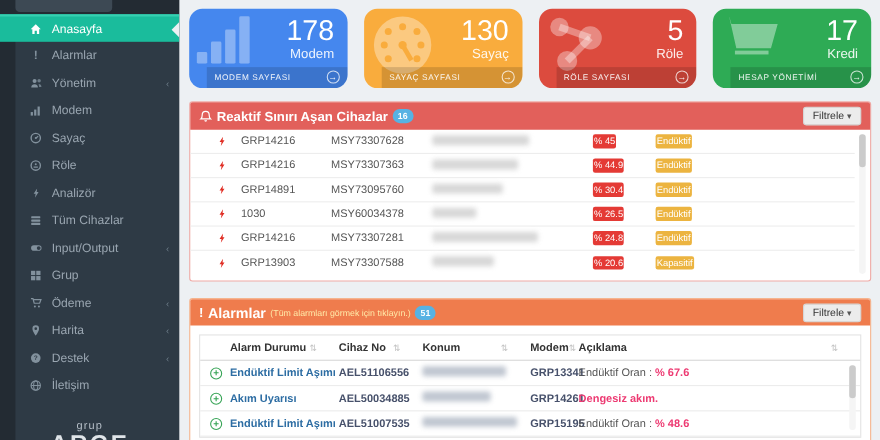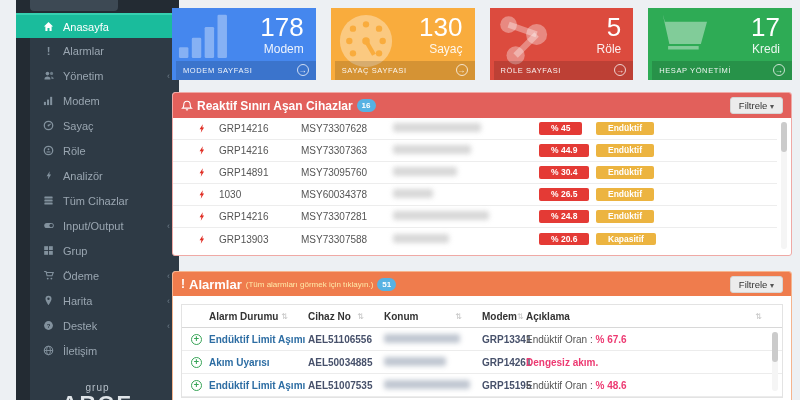--- a/index.html
+++ b/index.html
@@ -1,45 +1,45 @@
 <!DOCTYPE html>
 <html><head>
 <meta charset="utf-8">
 <style>
   * { box-sizing: border-box; margin: 0; padding: 0; }
   html,body { width:800px; height:400px; overflow:hidden; }
   body { font-family: "Liberation Sans", sans-serif; background:#edf0f3; }
   #app { position:relative; width:800px; height:400px; overflow:hidden; }
 
   
-  aside { position:absolute; left:16px; top:0; bottom:0; width:163px; background:#2e3a45; overflow:hidden; }
+  aside { position:absolute; left:0; top:0; bottom:0; width:163px; background:#2e3a45; overflow:hidden; }
   .side-strip { position:absolute; left:0; top:0; bottom:0; width:14px; background:#232b33; }
   .side-top { position:absolute; left:0; top:0; right:0; height:13px; background:#232b33; }
   .search-stub { position:absolute; left:14px; top:-7px; width:88px; height:18px; background:#3d4954; border-radius:4px; }
   .menu { position:absolute; top:13px; left:0; right:0; }
   .m-item { position:relative; display:flex; align-items:center; height:25px; padding-left:25px; color:#9aa6b1; font-size:11px; cursor:pointer; }
   .m-item .ic { width:15px; margin-right:7px; color:#82919d; display:inline-flex; align-items:center; justify-content:center; font-size:11px; font-weight:bold; }
   .m-item.active { background:#1abc9c; color:#fff; border-top:2px solid #36d0b1; height:25px; }
   .m-item.active .ic { color:#fff; }
   .m-item.active::after { content:""; position:absolute; right:0; top:50%; margin-top:-7px; border:7px solid transparent; border-right-color:#edf0f3; }
   .chev { position:absolute; right:9px; font-size:9px; color:#6e7d89; }
   .logo { position:absolute; bottom:-15px; left:0; right:0; text-align:center; line-height:1; }
   .logo-top { display:block; font-size:10px; letter-spacing:1px; color:#b6bfc8; }
   .logo-big { display:block; font-size:22px; font-weight:bold; letter-spacing:2px; color:#dfe4e8; }
 
   
   main { position:absolute; left:163px; right:0; top:0; bottom:0; padding:8px 8px 0 9px; overflow:hidden; }
 
   
   .cards { display:flex; gap:15px; margin-bottom:12px; }
-  .card { position:relative; flex:1; height:72px; border-radius:0; color:#fff; overflow:hidden; cursor:pointer; }
+  .card { position:relative; flex:1; height:72px; border-radius:12px; color:#fff; overflow:hidden; cursor:pointer; }
   .card .big-ic { position:absolute; left:6px; top:4px; }
   .card .val { position:absolute; right:12px; top:4px; font-size:26px; text-align:right; }
   .card .lbl { position:absolute; right:12px; top:34px; font-size:12px; opacity:.9; }
-  .card .foot { position:absolute; left:4px; right:0; bottom:0; height:19px; background:rgba(0,0,0,.14); font-size:7.5px; letter-spacing:.6px; line-height:19px; padding:0 7px; color:rgba(255,255,255,.92); }
+  .card .foot { position:absolute; left:16px; right:0; bottom:0; height:19px; background:rgba(0,0,0,.14); font-size:7.5px; letter-spacing:.6px; line-height:19px; padding:0 7px; color:rgba(255,255,255,.92); }
   .card .go { float:right; width:12px; height:12px; margin-top:3px; border:1px solid rgba(255,255,255,.75); border-radius:50%; font-size:8px; line-height:11px; text-align:center; }
 
   
   .panel { background:#fff; border-radius:3px; }
   .panel-red { border:1px solid #efa9a5; }
   .panel-orange { border:1px solid #f5b48e; margin-top:15px; height:200px; }
   .p-head { display:flex; align-items:center; gap:4px; padding:0 8px; color:#fff; border-radius:2px 2px 0 0; }
   .panel-red .p-head { height:25px; background:#e2605b; }
   .panel-orange .p-head { height:24px; background:#ef7c4d; }
   .p-title { font-size:12px; font-weight:bold; }
@@ -52,21 +52,21 @@
   
   .r-body { position:relative; padding:0 14px 5px 0; }
   .r-row { display:flex; align-items:center; height:22px; border-bottom:1px solid #ededed; font-size:10px; color:#555; padding-left:12px; white-space:nowrap; }
   .r-row:last-child { border-bottom:none; }
   .c-bolt { width:34px; display:flex; justify-content:center; }
   .c-grup { width:82px; }
   .c-msy { width:92px; }
   .c-konum { width:146px; }
   .c-oran { width:57px; }
   .c-tip { width:90px; }
-  .badge { display:inline-block; color:#fff; font-size:8.5px; font-weight:bold; padding:2px 12px; border-radius:2px; line-height:1; }
+  .badge { display:inline-block; color:#fff; font-size:8.5px; font-weight:normal; padding:2px 1px; border-radius:2px; line-height:1; }
   .badge.red { background:#e43a35; }
   .badge.yellow { background:#ecb440; }
   .blurbar { height:9px; border-radius:2px; background:#bdbdbd; filter:blur(2.5px); opacity:.6; }
   .vscroll { position:absolute; top:4px; right:4px; bottom:6px; width:6px; background:#f5f5f5; border-radius:3px; }
   .vthumb { width:6px; height:30px; background:#cbcbcb; border-radius:3px; cursor:pointer; }
 
   
   .a-body { padding:8px; }
   .a-table { position:relative; border:1px solid #e3e3e3; background:#fff; }
   .a-head { display:flex; align-items:center; height:23px; border-bottom:1px solid #d8d8d8; font-size:10px; font-weight:bold; color:#333; white-space:nowrap; }

